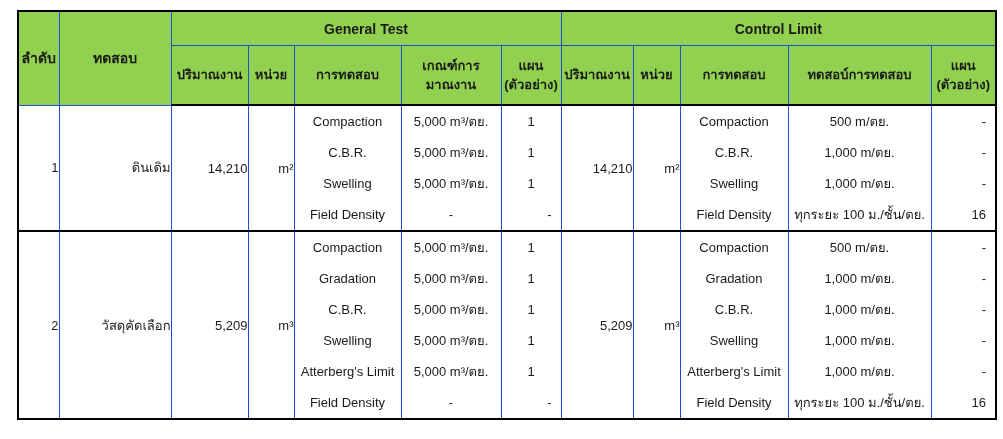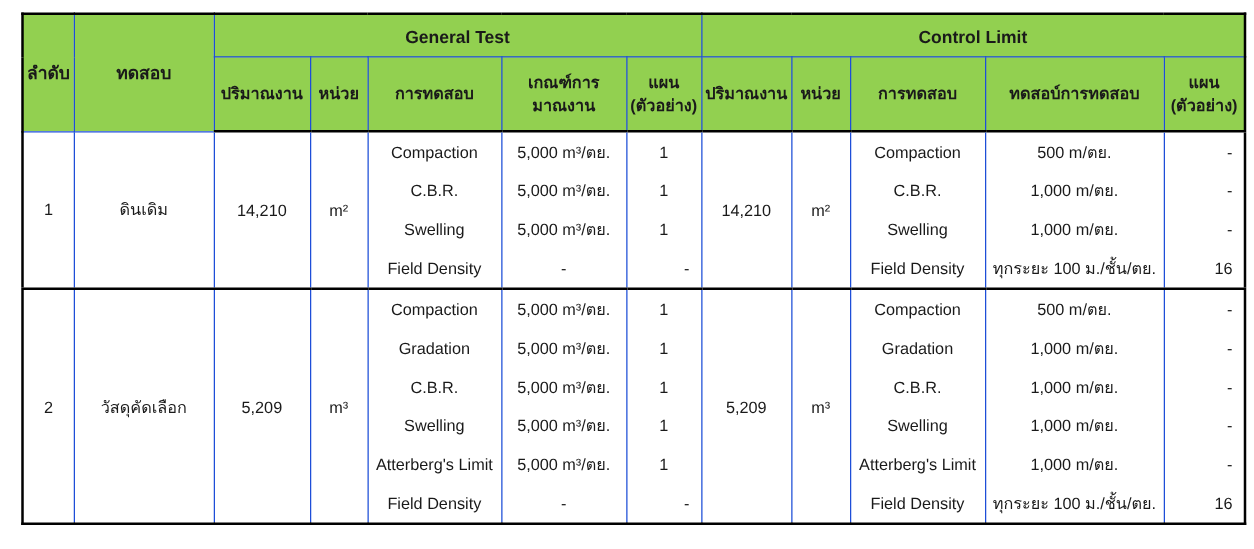--- a/index.html
+++ b/index.html
@@ -3,21 +3,21 @@
 <meta charset="utf-8">
 <style>
   html,body{margin:0;padding:0;background:#ffffff;font-family:"Liberation Sans","DejaVu Sans",sans-serif;}
   .page{width:1003px;height:439px;background:#fff;overflow:hidden;}
   table{border-collapse:collapse;table-layout:fixed;width:978px;margin:10px 0 0 17px;border:2px solid #000;}
   th,td{border:1px solid #1d4ed8;padding:0;color:#1a1a1a;}
   thead th{background:#92D050;font-weight:bold;font-size:13px;text-align:center;vertical-align:middle;}
   thead tr.h1 th{height:33px;font-size:14px;}
   thead tr.h2 th{height:58px;line-height:1.5;}
   thead tr.h2 th{border-bottom:2px solid #000;}
-  tbody td{font-size:13px;text-align:center;vertical-align:middle;background:#fff;}
+  tbody td{font-size:13px;text-align:right;vertical-align:middle;background:#fff;}
   tbody tr.g2 td{border-top:2px solid #000;}
   td.stack{vertical-align:top;}
   .ln{height:31px;display:flex;align-items:center;justify-content:center;}
   .ln.rt{justify-content:flex-end;padding-right:9px;box-sizing:border-box;}
 </style>
 </head>
 <body>
 
 <div class="page">
 <table>

